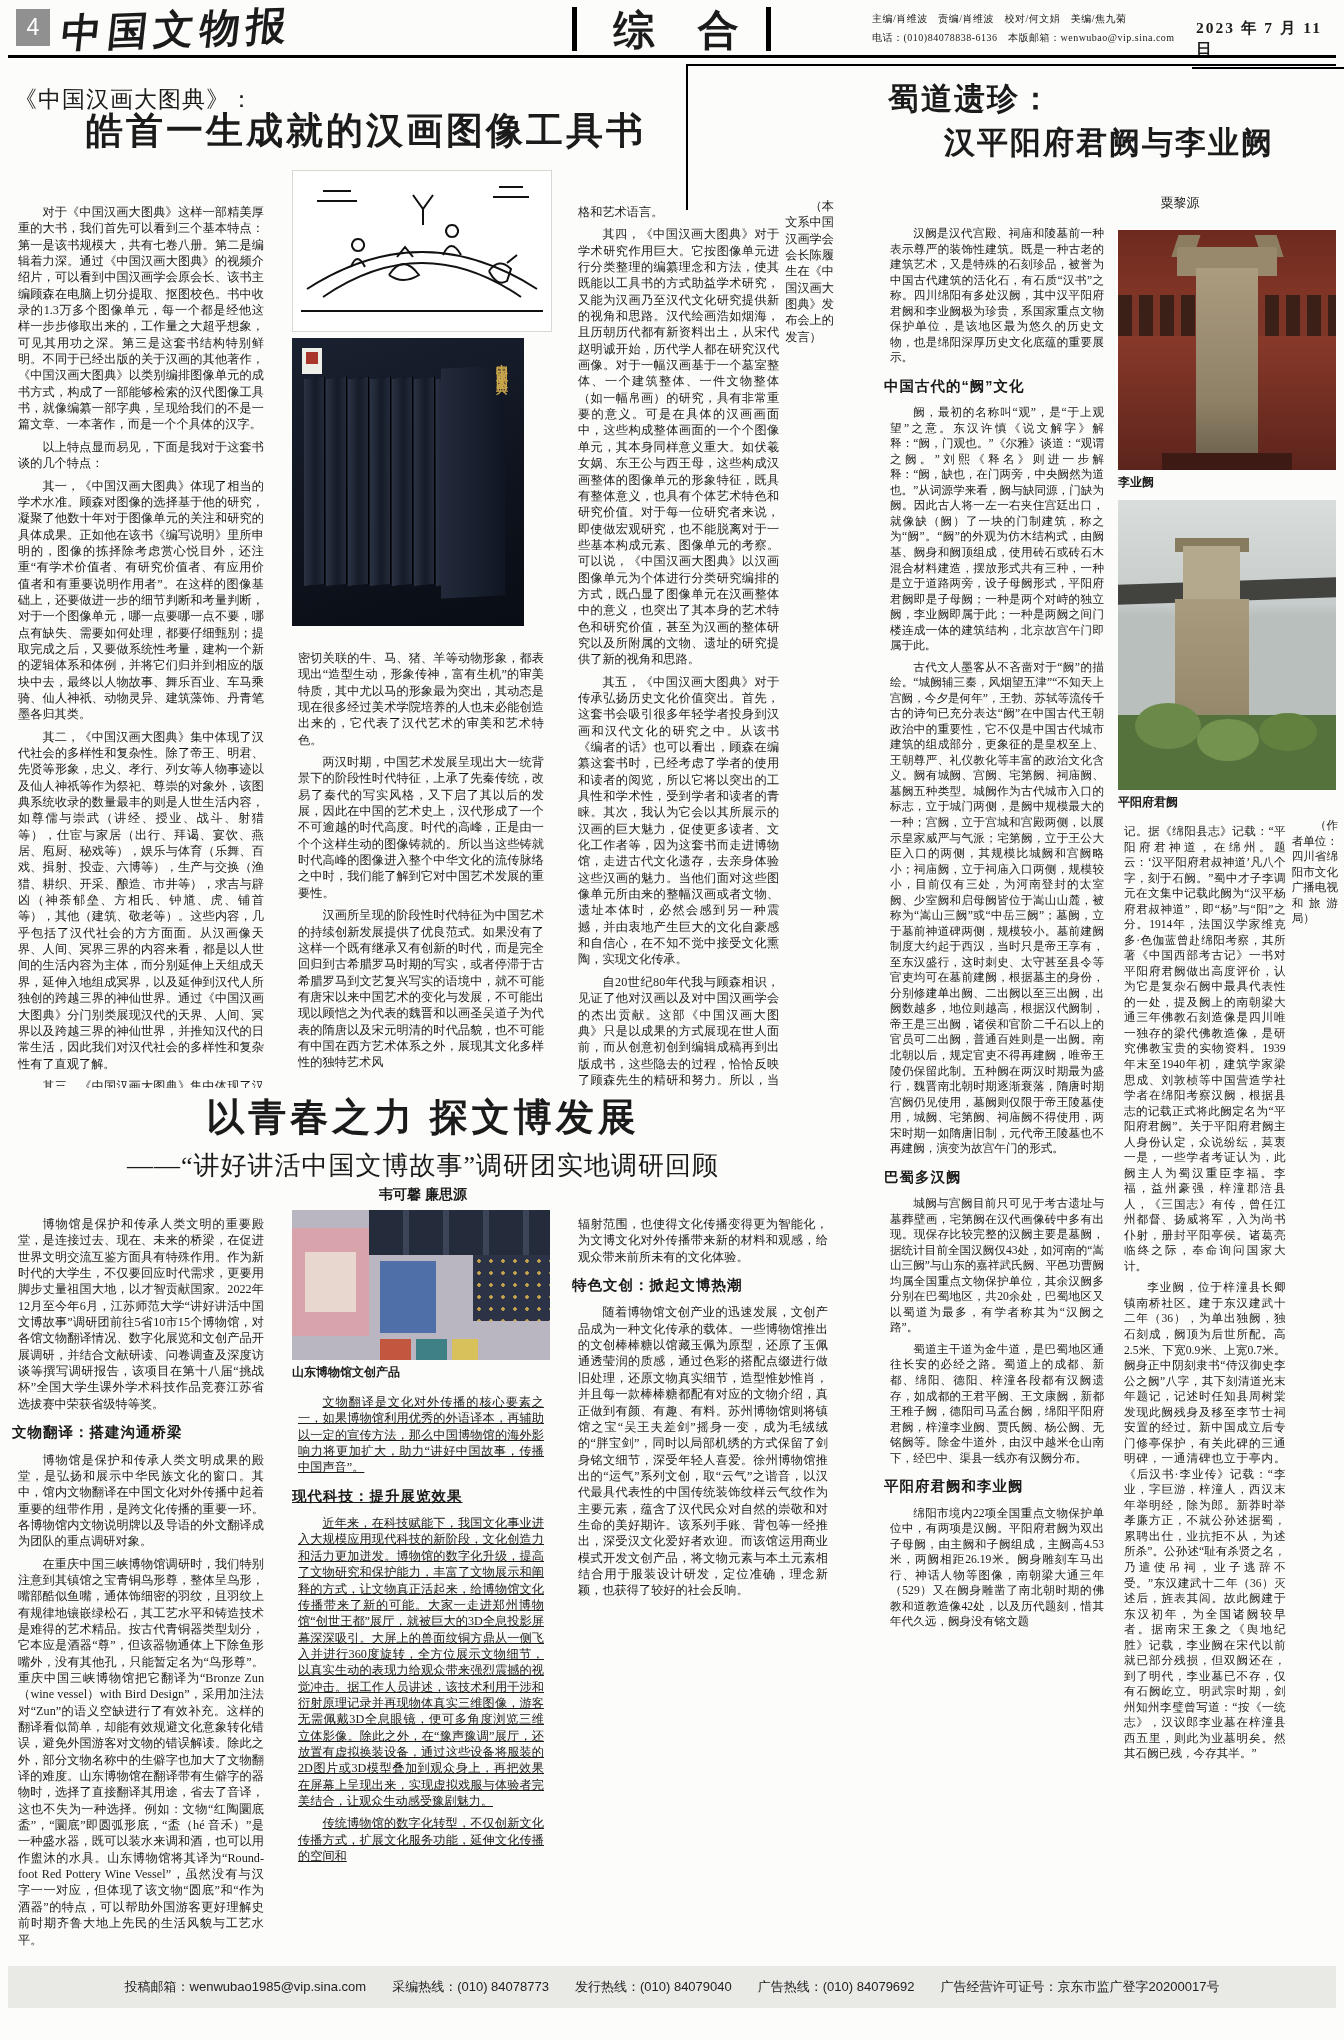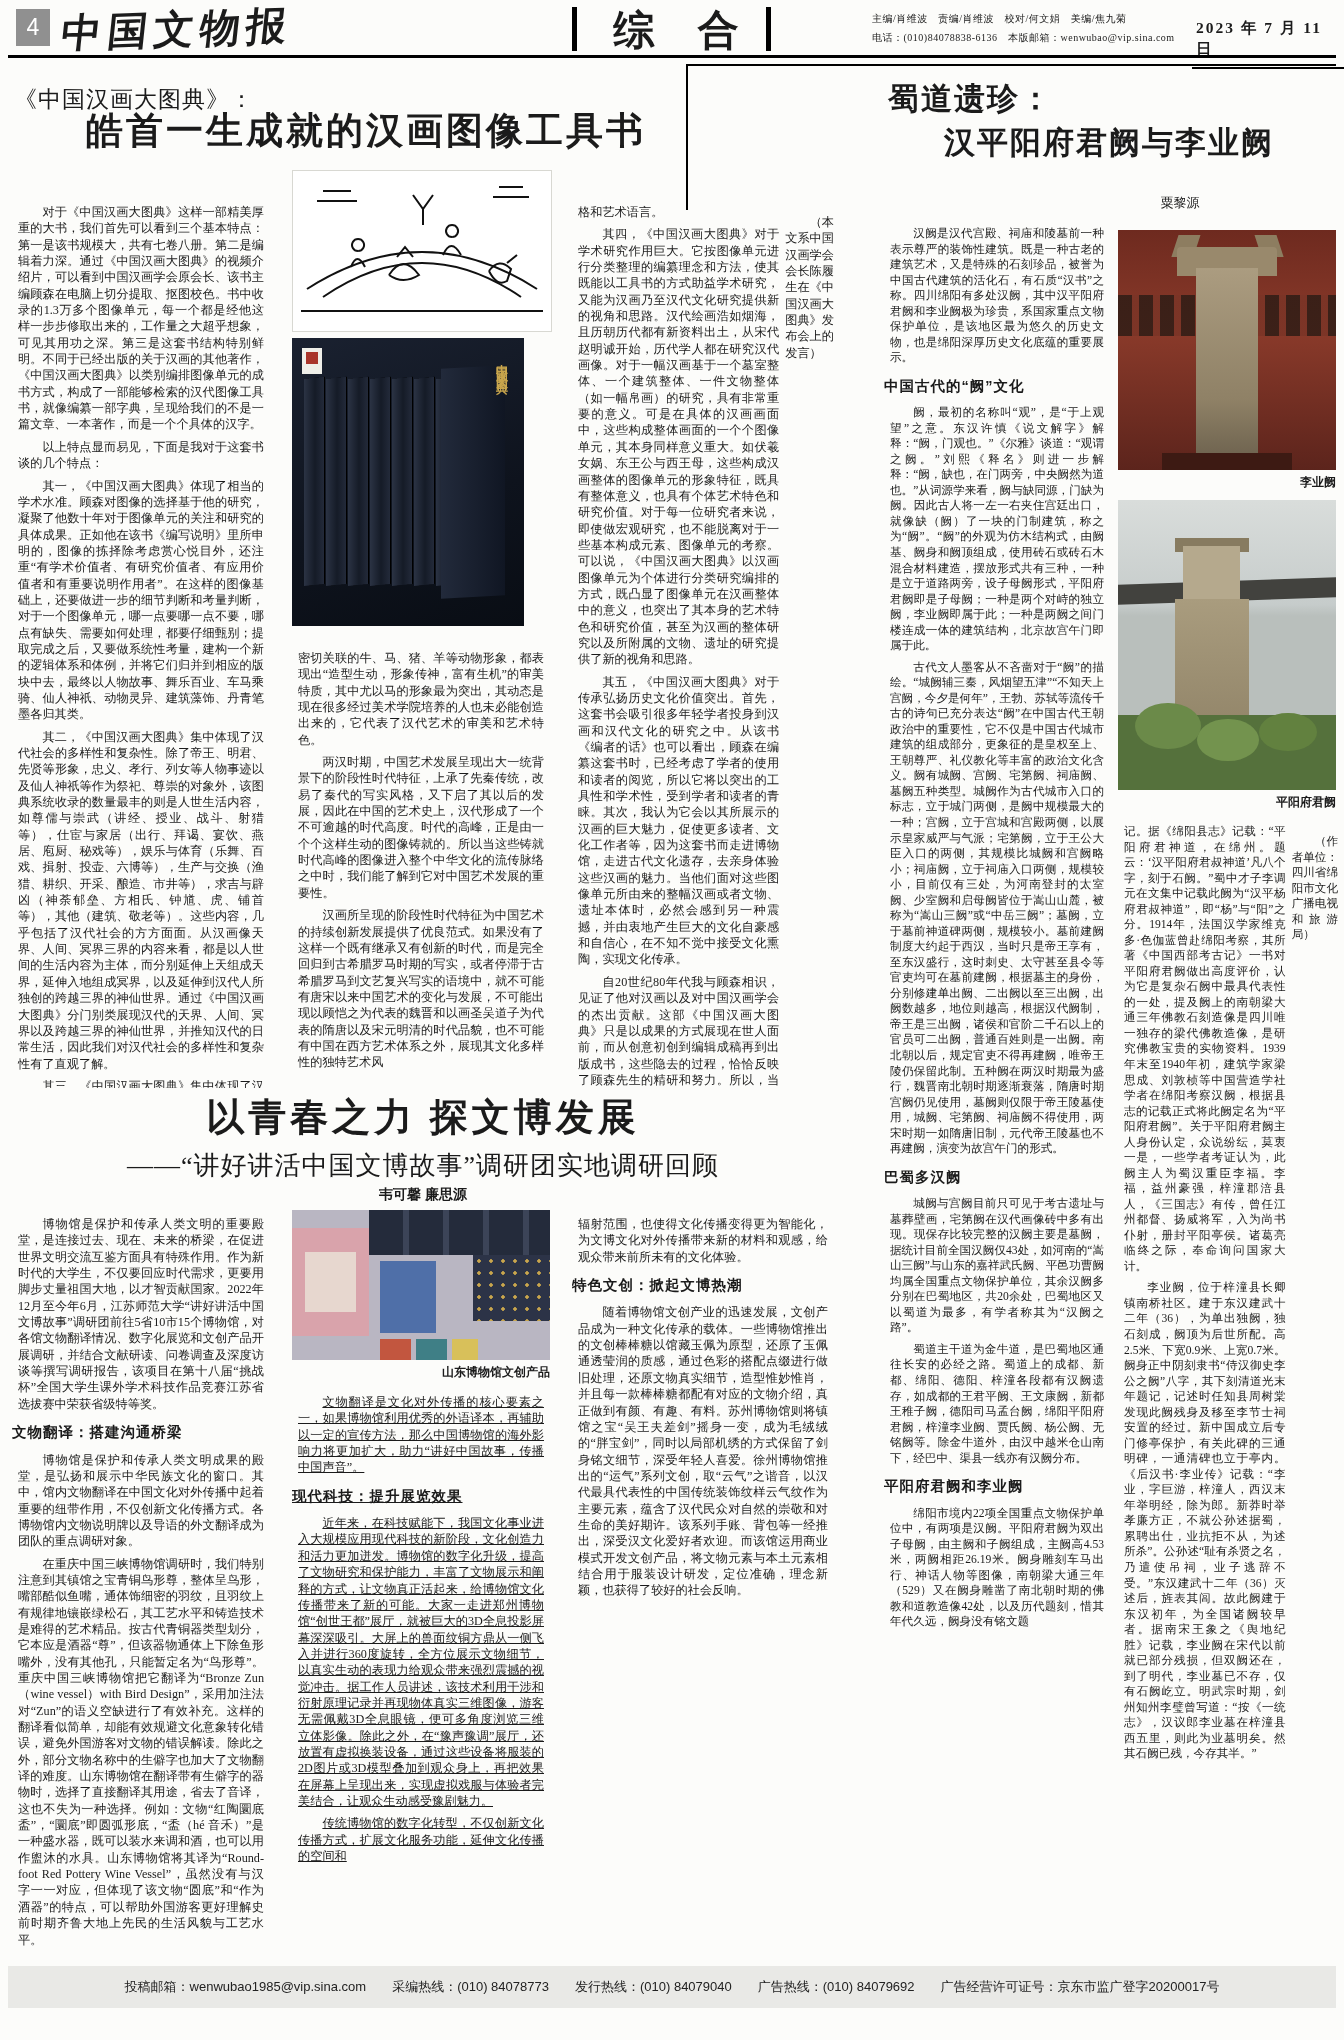--- a/index.html
+++ b/index.html
@@ -37,22 +37,22 @@
   .colflex{display:flex;flex-direction:row;}
   .colflex .flow{flex:1 1 auto;overflow:hidden;}
   .col .flow{overflow:hidden;height:100%;}
   .bodyA{font-size:12.2px;line-height:1.34;}
   .bodyB{font-size:11.6px;line-height:1.34;}
   .fi{margin:6px;}
   .fi.p{text-indent:2em;}
   .fi.c{text-indent:0;}
   .fi.h{font-family:"Liberation Sans",sans-serif;font-weight:700;font-size:14.5px;
         text-indent:0;margin:11px 0 9px 0;letter-spacing:1px;}
-  .note{margin-top:16px;text-indent:2em;}
-  .cap{font-family:"Liberation Sans",sans-serif;font-weight:700;font-size:12px;text-align:right;}
+  .note{margin-top:0;text-indent:2em;}
+  .cap{font-family:"Liberation Sans",sans-serif;font-weight:700;font-size:12px;text-align:left;}
   
   .img{overflow:hidden;}
   .illus{background:#fff;border:1px solid #d8d8d2;}
   .bookimg{background:linear-gradient(160deg,#1a2130 0%,#0e131d 60%,#090d14 100%);}
   .spine{position:absolute;top:14%;width:20px;height:72%;transform:skewY(-6deg);
          background:linear-gradient(90deg,#2b3344 0%,#151b27 55%,#232a3a 100%);box-shadow:1px 0 0 #000;}
   .bookcover{position:absolute;right:8%;top:10%;width:64px;height:80%;transform:skewY(-3deg);
              background:linear-gradient(90deg,#222a3b,#101623);}
   .booktitle{position:absolute;right:14px;top:16px;writing-mode:vertical-rl;color:#c9a64d;
              font-size:12px;letter-spacing:3px;font-weight:700;}
@@ -221,21 +221,21 @@
   </div>
 
   <div class="abs a3-title">以青春之力  探文博发展</div>
   <div class="abs a3-subtitle">——“讲好讲活中国文博故事”调研团实地调研回顾</div>
   <div class="abs a3-authors">韦可馨  廉思源</div>
 
   <div class="abs col bodyA" style="left:12px;top:1210px;width:258px;height:748px;">
     <div class="flow">
         <div class="fi p">博物馆是保护和传承人类文明的重要殿堂，是连接过去、现在、未来的桥梁，在促进世界文明交流互鉴方面具有特殊作用。作为新时代的大学生，不仅要回应时代需求，更要用脚步丈量祖国大地，以才智贡献国家。2022年12月至今年6月，江苏师范大学“讲好讲活中国文博故事”调研团前往5省10市15个博物馆，对各馆文物翻译情况、数字化展览和文创产品开展调研，并结合文献研读、问卷调查及深度访谈等撰写调研报告，该项目在第十八届“挑战杯”全国大学生课外学术科技作品竞赛江苏省选拔赛中荣获省级特等奖。</div>
         <div class="fi h">文物翻译：搭建沟通桥梁</div>
-        <div class="fi p">博物馆是保护和传承人类文明成果的殿堂，是弘扬和展示中华民族文化的窗口。其中，馆内文物翻译在中国文化对外传播中起着重要的纽带作用，不仅创新文化传播方式。各博物馆内文物说明牌以及导语的外文翻译成为团队的重点调研对象。</div>
+        <div class="fi p">博物馆是保护和传承人类文明成果的殿堂，是弘扬和展示中华民族文化的窗口。其中，馆内文物翻译在中国文化对外传播中起着重要的纽带作用，是跨文化传播的重要一环。各博物馆内文物说明牌以及导语的外文翻译成为团队的重点调研对象。</div>
         <div class="fi p">在重庆中国三峡博物馆调研时，我们特别注意到其镇馆之宝青铜鸟形尊，整体呈鸟形，嘴部酷似鱼嘴，通体饰细密的羽纹，且羽纹上有规律地镶嵌绿松石，其工艺水平和铸造技术是难得的艺术精品。按古代青铜器类型划分，它本应是酒器“尊”，但该器物通体上下除鱼形嘴外，没有其他孔，只能暂定名为“鸟形尊”。重庆中国三峡博物馆把它翻译为“Bronze Zun（wine vessel）with Bird Design”，采用加注法对“Zun”的语义空缺进行了有效补充。这样的翻译看似简单，却能有效规避文化意象转化错误，避免外国游客对文物的错误解读。除此之外，部分文物名称中的生僻字也加大了文物翻译的难度。山东博物馆在翻译带有生僻字的器物时，选择了直接翻译其用途，省去了音译，这也不失为一种选择。例如：文物“红陶圜底盉”，“圜底”即圆弧形底，“盉（hé 音禾）”是一种盛水器，既可以装水来调和酒，也可以用作盥沐的水具。山东博物馆将其译为“Round-foot Red Pottery Wine Vessel”，虽然没有与汉字一一对应，但体现了该文物“圆底”和“作为酒器”的特点，可以帮助外国游客更好理解史前时期齐鲁大地上先民的生活风貌与工艺水平。</div>
       </div>
   </div>
 
   <div class="abs img wc" style="left:292px;top:1210px;width:258px;height:150px;">
     <div class="darkrow"></div>
     <div class="pink"></div>
     <div class="card"></div>
     <div class="blue"></div>
     <div class="golddots"></div>

